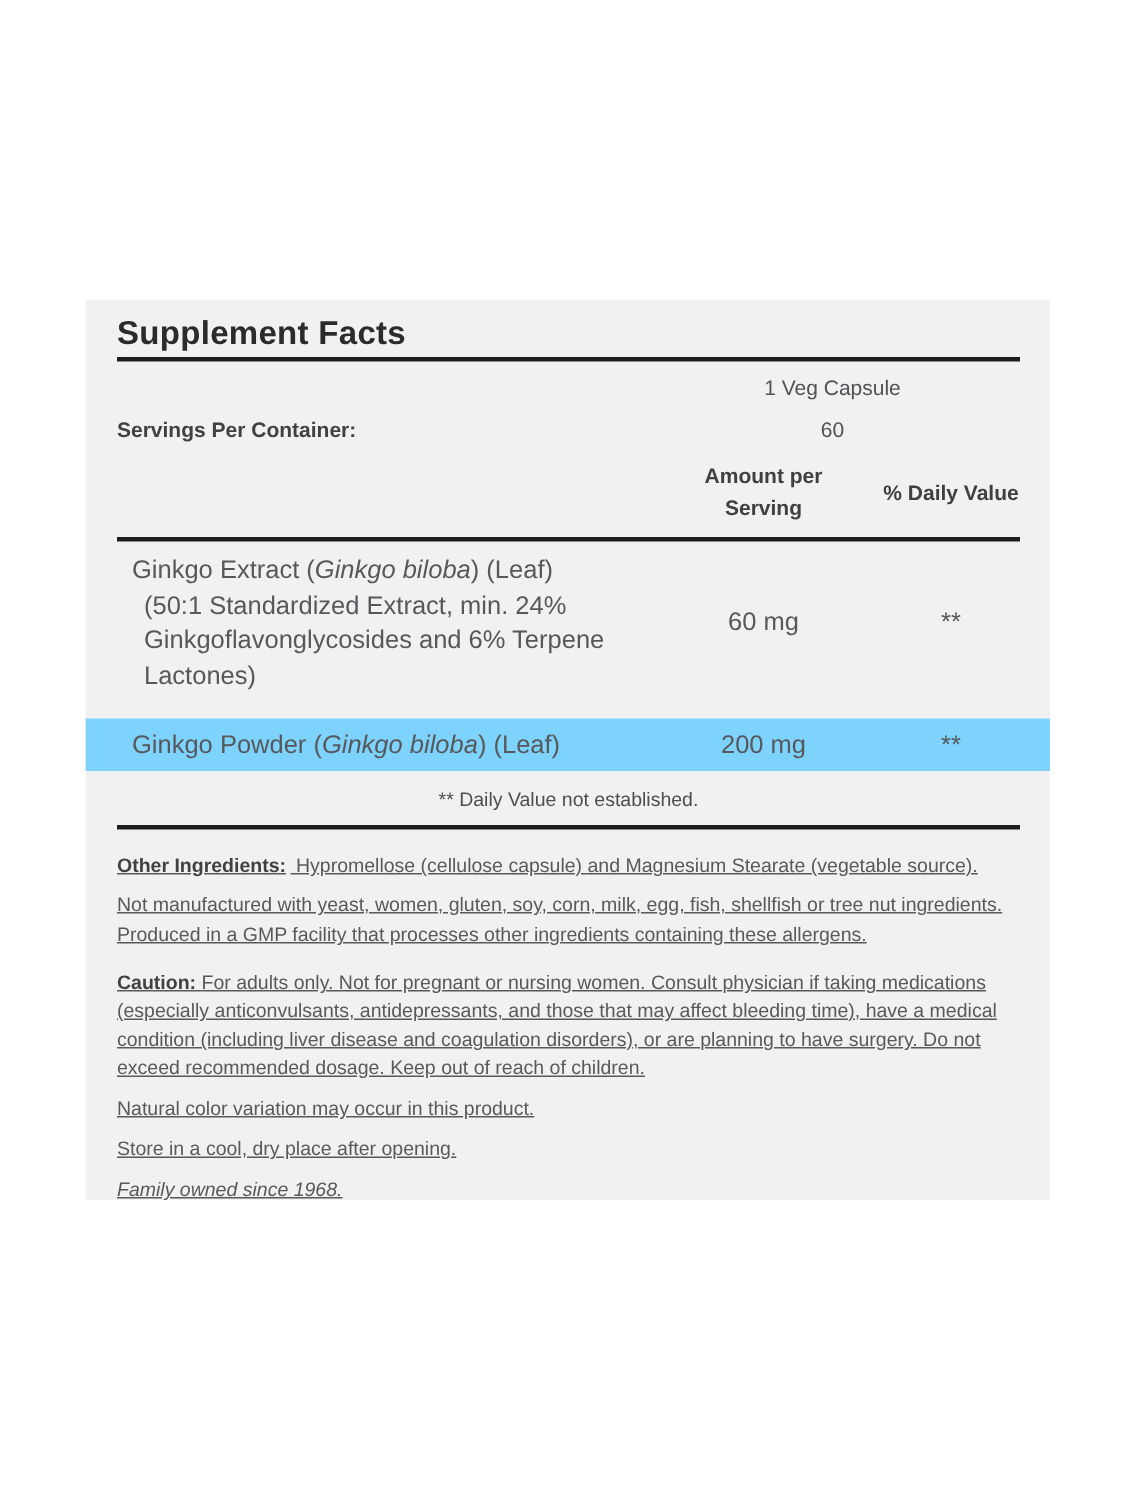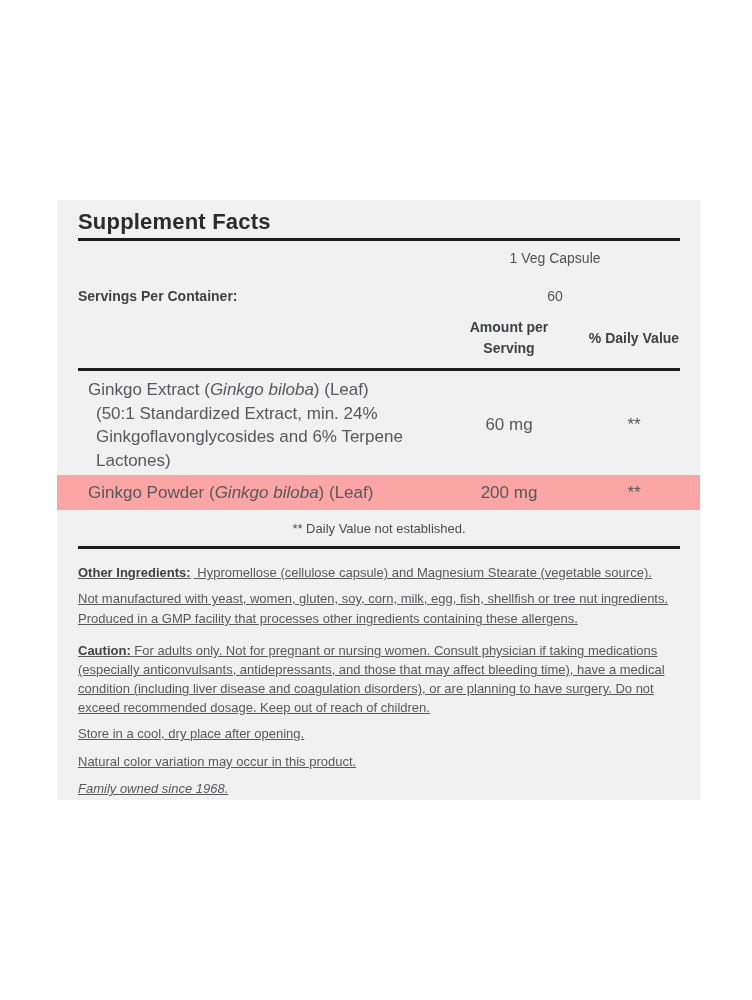--- a/index.html
+++ b/index.html
@@ -22,38 +22,38 @@
     font-weight: bold; color: #2b2b2b; letter-spacing: 0.2px;
   }
   .rule { height: 3px; background: #1d1d1e; }
   .rule-title { margin-top: 3px; }
   .rule-head { margin-top: 9px; }
   .rule-foot { margin-top: 10px; }
 
   .sf-grid { display: grid; grid-template-columns: 352px 158px 92px; }
 
   .serving-row { margin-top: 9px; font-size: 14px; line-height: 17px; }
-  .serving-row.second { margin-top: 21px; }
+  .serving-row.second { margin-top: 11px; }
   .label-bold { font-weight: bold; color: #414042; }
   .serving-value { grid-column: 2 / 4; text-align: center; color: #515255; }
 
   .header-row { margin-top: 12px; }
   .col-head { font-weight: bold; color: #3f4042; font-size: 14px; line-height: 21px; text-align: center; }
   .amount-head { grid-column: 2; }
   .dv-head { grid-column: 3; align-self: center; white-space: nowrap; justify-self: center; }
 
   .ing-row { font-size: 17px; line-height: 23.5px; color: #57585b; }
   .ing-row-1 { padding: 7px 0 3px 0; }
   .ing-name { padding-left: 10px; }
   .ing-detail { padding-left: 18px; }
   .ing-amount, .ing-dv { text-align: center; align-self: center; }
 
   .row-white {
-    background: #fca5a5;
-    margin: 0 -20px 0 -21px;
+    background: #7dd3fc;
+    margin: 14px -20px 0 -21px;
     padding: 0 20px 0 21px;
     height: 35px;
     align-items: center;
   }
 
   .footnote { margin-top: 11px; font-size: 13px; color: #4d4e50; text-align: center; }
 
   .para { margin: 0; font-size: 13px; line-height: 20px; color: #58595b; text-decoration: underline; }
   .p-other { margin-top: 14px; }
   .p-allergen { margin-top: 6px; }
@@ -109,19 +109,19 @@
 
   <div class="footnote">** Daily Value not established.</div>
   <div class="rule rule-foot"></div>
 
   <p class="para p-other"><span class="label-bold-inline sp">Other Ingredients:</span> <span>Hypromellose (cellulose capsule) and Magnesium Stearate (vegetable source).</span></p>
 
   <p class="para p-allergen">Not manufactured with yeast, women, gluten, soy, corn, milk, egg, fish, shellfish or tree nut ingredients. Produced in a GMP facility that processes other ingredients containing these allergens.</p>
 
   <p class="para p-caution"><span class="label-bold-inline">Caution:</span> <span>For adults only. Not for pregnant or nursing women. Consult physician if taking medications (especially anticonvulsants, antidepressants, and those that may affect bleeding time), have a medical condition (including liver disease and coagulation disorders), or are planning to have surgery. Do not exceed recommended dosage. Keep out of reach of children.</span></p>
 
+  <p class="para p-color">Natural color variation may occur in this product.</p>
+
   <p class="para p-store">Store in a cool, dry place after opening.</p>
-
-  <p class="para p-color">Natural color variation may occur in this product.</p>
 
   <p class="para p-family">Family owned since 1968.</p>
 
 </div>
 
 </body></html>

